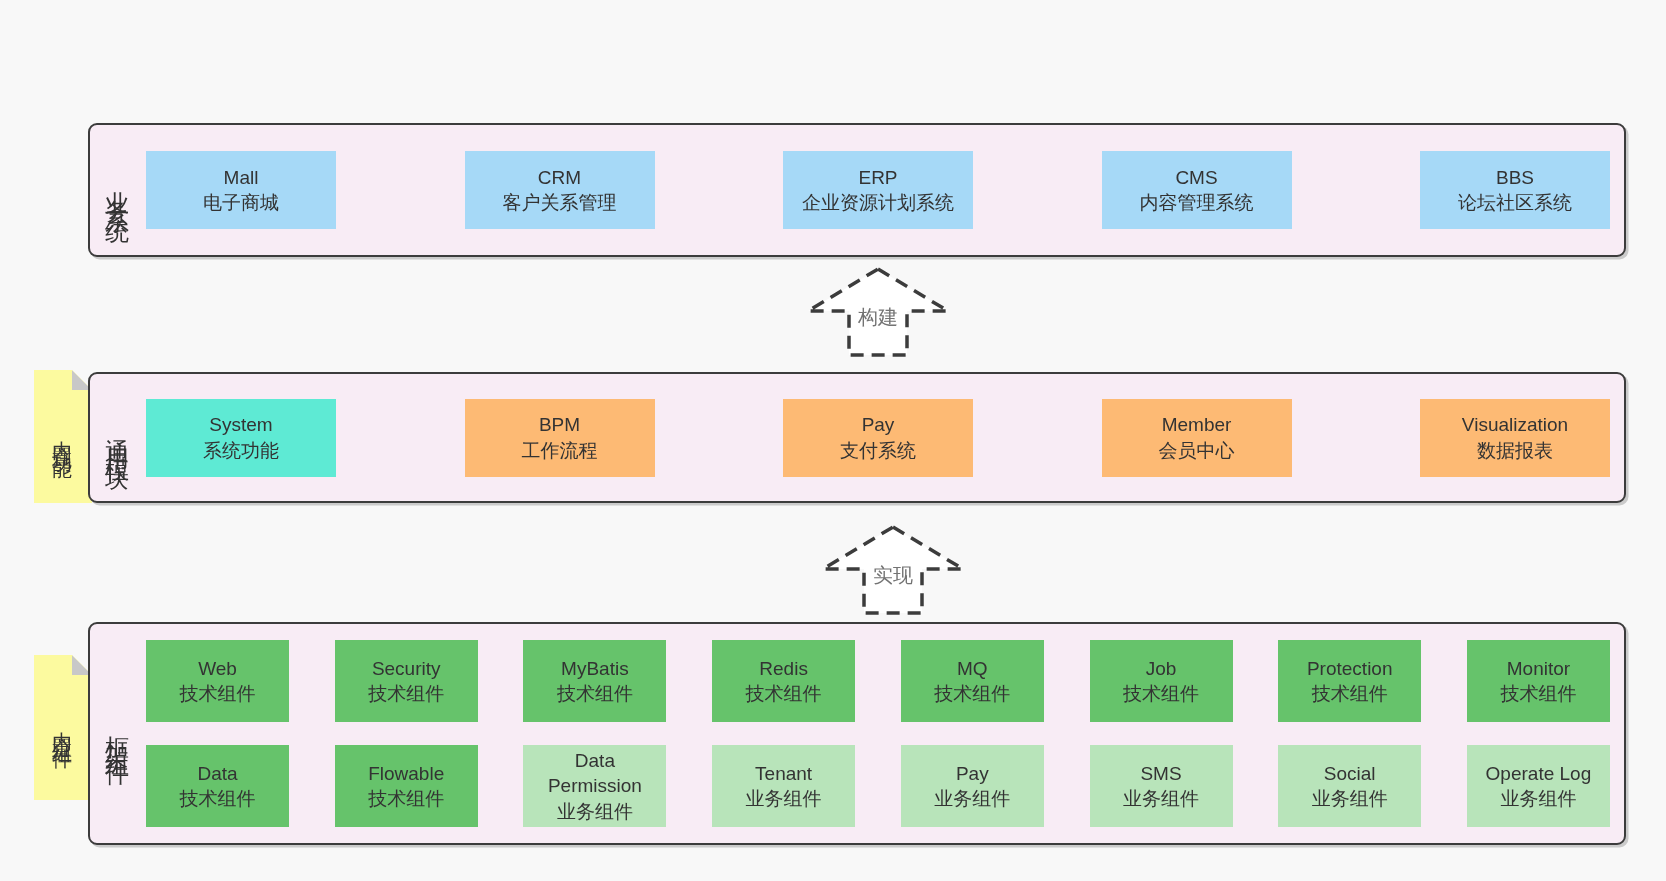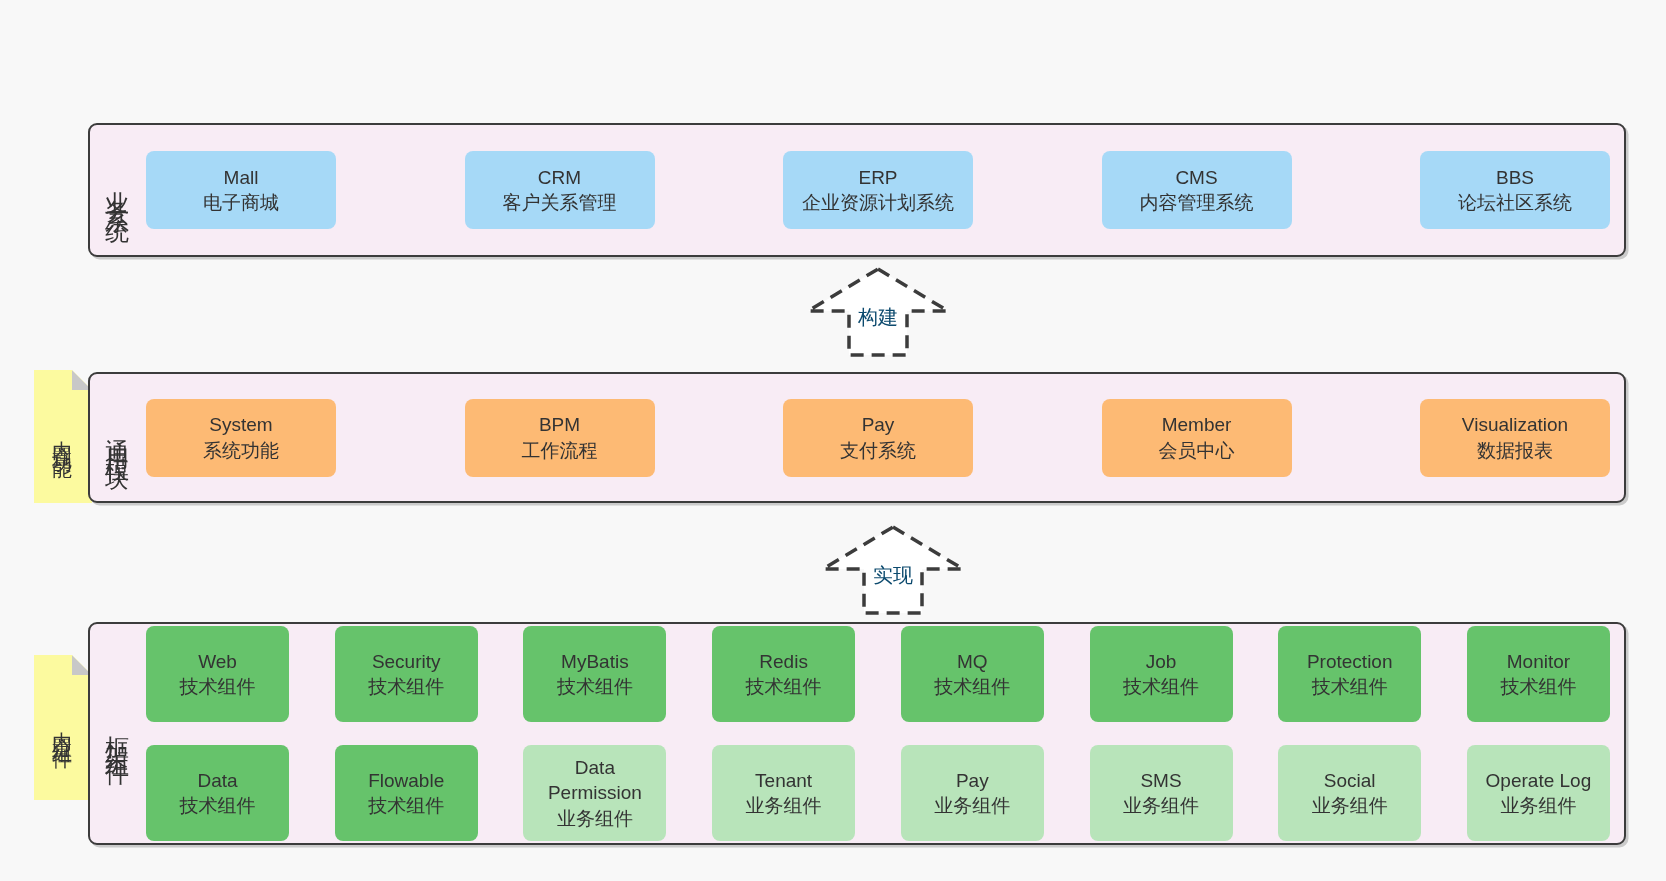--- a/index.html
+++ b/index.html
@@ -28,39 +28,39 @@
     flex:1;display:flex;align-items:center;justify-content:space-between;
     padding:0 14px 0 2px;
   }
   .components-content{
     flex:1;display:flex;flex-direction:column;justify-content:center;
     gap:23px;padding:0 14px 0 2px;
   }
   .comp-row{display:flex;justify-content:space-between;}
   
   .box{
-    border-radius:8px;display:flex;flex-direction:column;align-items:center;
+    border-radius:0;display:flex;flex-direction:column;align-items:center;
     justify-content:center;text-align:center;font-size:19px;line-height:1.32;
     color:#333;box-sizing:border-box;padding:2px 4px;
   }
   .box.wide{width:190px;height:78px;}
-  .box.narrow{width:143px;height:96px;}
+  .box.narrow{width:143px;height:82px;}
   .blue{background:#a6d9f7;}
-  .red{background:#fdba74;}
+  .red{background:#5eead4;}
   .pink{background:#fdba74;}
   .green{background:#66c36b;}
   .green-light{background:#b8e4ba;}
   
   .up-arrow{position:absolute;width:150px;height:96px;z-index:0;}
   #arrow-build{left:803px;top:264px;}
   #arrow-implement{left:818px;top:522px;}
   .up-arrow svg{display:block;width:100%;height:100%;}
   .arrow-label{
     position:absolute;top:40px;left:50%;transform:translateX(-50%);
-    background:#ffffff;padding:0 4px;font-size:20px;color:#0c4a6e;white-space:nowrap;
+    background:#ffffff;padding:0 4px;font-size:20px;color:#737373;white-space:nowrap;
   }
   
   .note{
     position:absolute;left:34px;width:58px;background:#fcfa9f;z-index:0;
     clip-path:polygon(0 0, calc(100% - 20px) 0, 100% 20px, 100% 100%, 0 100%);
     display:flex;align-items:center;justify-content:center;
   }
   .note::after{
     content:"";position:absolute;top:0;right:0;width:20px;height:20px;
     background:#c8c8c8;clip-path:polygon(0 0, 100% 100%, 0 100%);

